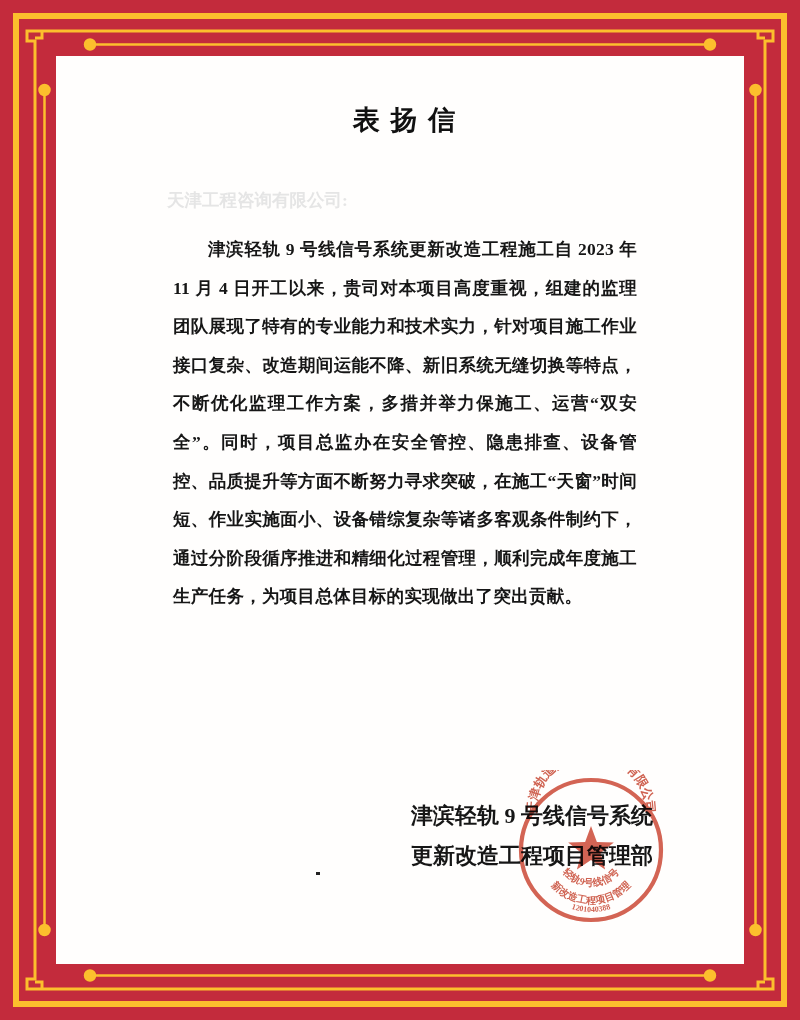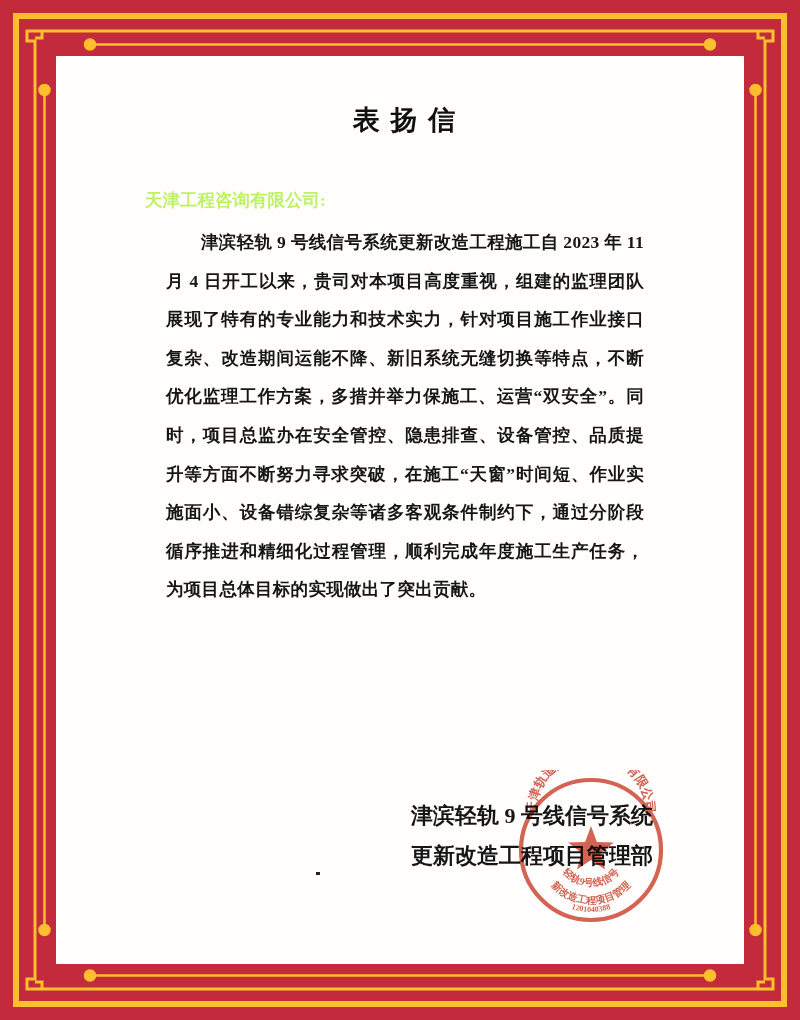--- a/index.html
+++ b/index.html
@@ -15,28 +15,28 @@
   .paper{
     position:absolute;left:56px;top:56px;width:688px;height:908px;
     background:#fffefd;z-index:2;
   }
   .letter-title{
     position:absolute;left:157px;top:102px;width:496px;
     text-align:center;font-size:27px;font-weight:700;color:#111;
     letter-spacing:2px;z-index:3;
   }
   .salutation{
-    position:absolute;left:145px;top:181px;width:496px;
-    font-size:17.5px;font-weight:700;color:#bef264;line-height:38.6px;z-index:3;
+    position:absolute;left:167px;top:181px;width:496px;
+    font-size:17.5px;font-weight:700;color:#e5e5e5;line-height:38.6px;z-index:3;
   }
   .body-text{
     position:absolute;left:157px;top:214px;width:496px;z-index:3;
   }
   .body-text p{
-    margin:9px;
+    margin:16px;
     font-size:17.5px;font-weight:700;color:#161616;
     line-height:38.6px;
     text-align:justify;text-justify:inter-character;
     text-indent:2em;
     letter-spacing:0.3px;
   }
   .signature{
     position:absolute;right:147px;top:796px;
     font-size:22px;font-weight:700;color:#161616;
     line-height:39.5px;text-align:right;z-index:4;

